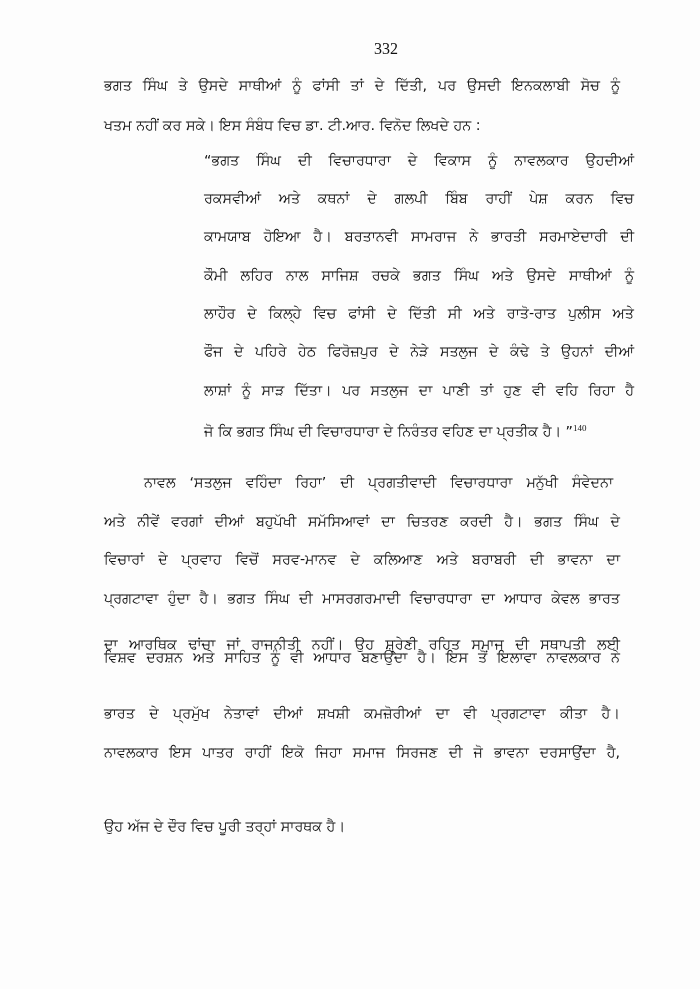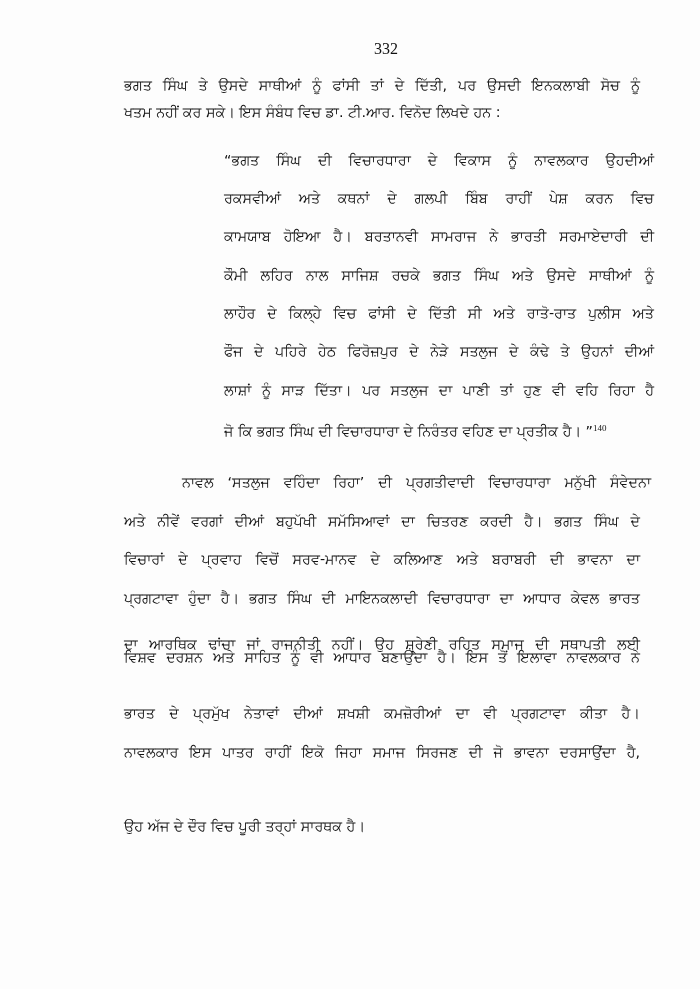--- a/index.html
+++ b/index.html
@@ -1,51 +1,51 @@
 <!DOCTYPE html>
 <html><head>
 <meta charset="utf-8">
 <style>
   html, body { margin: 0; padding: 0; background: #fdfdfd; }
   body { width: 700px; height: 989px; position: relative; overflow: hidden;
          font-family: "DejaVu Sans", sans-serif; color: #111; }
   .page-num { position: absolute; top: 40px; left: 0; width: 700px; text-align: center;
               font-family: "Liberation Serif", serif; font-size: 16px; margin-left: 36px; }
-  .line { position: absolute; font-size: 14.3px; white-space: nowrap; line-height: 20px; margin-left: 20px; }
+  .line { position: absolute; font-size: 14.3px; white-space: nowrap; line-height: 20px; }
   .just { text-align: justify; text-align-last: justify; }
   .body-line { left: 104px; width: 516px; }
   .quote-line { left: 204px; width: 430px; }
-  .indent-line { left: 162px; width: 469px; }
+  .indent-line { left: 144px; width: 469px; }
   .last-line { text-align: left; text-align-last: left; }
   sup { font-size: 9px; vertical-align: 5px; font-family: "Liberation Serif", serif; text-align: right; }
 </style>
 </head>
 <body>
 
 <div class="page-num">332</div>
 
 <div>
   <div class="line body-line just" style="top:75px">ਭਗਤ ਸਿੰਘ ਤੇ ਉਸਦੇ ਸਾਥੀਆਂ ਨੂੰ ਫਾਂਸੀ ਤਾਂ ਦੇ ਦਿੱਤੀ, ਪਰ ਉਸਦੀ ਇਨਕਲਾਬੀ ਸੋਚ ਨੂੰ</div>
-  <div class="line body-line last-line" style="top:102px">ਖਤਮ ਨਹੀਂ ਕਰ ਸਕੇ। ਇਸ ਸੰਬੰਧ ਵਿਚ ਡਾ. ਟੀ.ਆਰ. ਵਿਨੋਦ ਲਿਖਦੇ ਹਨ :</div>
+  <div class="line body-line last-line" style="top:115px">ਖਤਮ ਨਹੀਂ ਕਰ ਸਕੇ। ਇਸ ਸੰਬੰਧ ਵਿਚ ਡਾ. ਟੀ.ਆਰ. ਵਿਨੋਦ ਲਿਖਦੇ ਹਨ :</div>
 </div>
 
 <div>
   <div class="line quote-line just" style="top:150px">“ਭਗਤ ਸਿੰਘ ਦੀ ਵਿਚਾਰਧਾਰਾ ਦੇ ਵਿਕਾਸ ਨੂੰ ਨਾਵਲਕਾਰ ਉਹਦੀਆਂ</div>
   <div class="line quote-line just" style="top:188px">ਰਕਸਵੀਆਂ ਅਤੇ ਕਥਨਾਂ ਦੇ ਗਲਪੀ ਬਿੰਬ ਰਾਹੀਂ ਪੇਸ਼ ਕਰਨ ਵਿਚ</div>
   <div class="line quote-line just" style="top:226px">ਕਾਮਯਾਬ ਹੋਇਆ ਹੈ। ਬਰਤਾਨਵੀ ਸਾਮਰਾਜ ਨੇ ਭਾਰਤੀ ਸਰਮਾਏਦਾਰੀ ਦੀ</div>
   <div class="line quote-line just" style="top:265px">ਕੌਮੀ ਲਹਿਰ ਨਾਲ ਸਾਜਿਸ਼ ਰਚਕੇ ਭਗਤ ਸਿੰਘ ਅਤੇ ਉਸਦੇ ਸਾਥੀਆਂ ਨੂੰ</div>
   <div class="line quote-line just" style="top:303px">ਲਾਹੌਰ ਦੇ ਕਿਲ੍ਹੇ ਵਿਚ ਫਾਂਸੀ ਦੇ ਦਿੱਤੀ ਸੀ ਅਤੇ ਰਾਤੋ-ਰਾਤ ਪੁਲੀਸ ਅਤੇ</div>
   <div class="line quote-line just" style="top:341px">ਫੌਜ ਦੇ ਪਹਿਰੇ ਹੇਠ ਫਿਰੋਜ਼ਪੁਰ ਦੇ ਨੇੜੇ ਸਤਲੁਜ ਦੇ ਕੰਢੇ ਤੇ ਉਹਨਾਂ ਦੀਆਂ</div>
   <div class="line quote-line just" style="top:380px">ਲਾਸ਼ਾਂ ਨੂੰ ਸਾੜ ਦਿੱਤਾ। ਪਰ ਸਤਲੁਜ ਦਾ ਪਾਣੀ ਤਾਂ ਹੁਣ ਵੀ ਵਹਿ ਰਿਹਾ ਹੈ</div>
   <div class="line quote-line last-line" style="top:418px"><span>ਜੋ ਕਿ ਭਗਤ ਸਿੰਘ ਦੀ ਵਿਚਾਰਧਾਰਾ ਦੇ ਨਿਰੰਤਰ ਵਹਿਣ ਦਾ ਪ੍ਰਤੀਕ ਹੈ। ”</span><sup>140</sup></div>
 </div>
 
 <div>
   <div class="line indent-line just" style="top:472px">ਨਾਵਲ ‘ਸਤਲੁਜ ਵਹਿੰਦਾ ਰਿਹਾ’ ਦੀ ਪ੍ਰਗਤੀਵਾਦੀ ਵਿਚਾਰਧਾਰਾ ਮਨੁੱਖੀ ਸੰਵੇਦਨਾ</div>
   <div class="line body-line just" style="top:511px">ਅਤੇ ਨੀਵੇਂ ਵਰਗਾਂ ਦੀਆਂ ਬਹੁਪੱਖੀ ਸਮੱਸਿਆਵਾਂ ਦਾ ਚਿਤਰਣ ਕਰਦੀ ਹੈ। ਭਗਤ ਸਿੰਘ ਦੇ</div>
   <div class="line body-line just" style="top:549px">ਵਿਚਾਰਾਂ ਦੇ ਪ੍ਰਵਾਹ ਵਿਚੋਂ ਸਰਵ-ਮਾਨਵ ਦੇ ਕਲਿਆਣ ਅਤੇ ਬਰਾਬਰੀ ਦੀ ਭਾਵਨਾ ਦਾ</div>
-  <div class="line body-line just" style="top:588px">ਪ੍ਰਗਟਾਵਾ ਹੁੰਦਾ ਹੈ। ਭਗਤ ਸਿੰਘ ਦੀ ਮਾਇਨਕਲਾਦੀ ਵਿਚਾਰਧਾਰਾ ਦਾ ਆਧਾਰ ਕੇਵਲ ਭਾਰਤ</div>
+  <div class="line body-line just" style="top:588px">ਪ੍ਰਗਟਾਵਾ ਹੁੰਦਾ ਹੈ। ਭਗਤ ਸਿੰਘ ਦੀ ਮਾਸਰਗਰਮਾਦੀ ਵਿਚਾਰਧਾਰਾ ਦਾ ਆਧਾਰ ਕੇਵਲ ਭਾਰਤ</div>
   <div class="line body-line just" style="top:634px">ਦਾ ਆਰਥਿਕ ਢਾਂਚਾ ਜਾਂ ਰਾਜਨੀਤੀ ਨਹੀਂ। ਉਹ ਸ਼੍ਰੇਣੀ ਰਹਿਤ ਸਮਾਜ ਦੀ ਸਥਾਪਤੀ ਲਈ</div>
   <div class="line body-line just" style="top:647px">ਵਿਸ਼ਵ ਦਰਸ਼ਨ ਅਤੇ ਸਾਹਿਤ ਨੂੰ ਵੀ ਆਧਾਰ ਬਣਾਉਂਦਾ ਹੈ। ਇਸ ਤੋਂ ਇਲਾਵਾ ਨਾਵਲਕਾਰ ਨੇ</div>
   <div class="line body-line just" style="top:703px">ਭਾਰਤ ਦੇ ਪ੍ਰਮੁੱਖ ਨੇਤਾਵਾਂ ਦੀਆਂ ਸ਼ਖਸ਼ੀ ਕਮਜ਼ੋਰੀਆਂ ਦਾ ਵੀ ਪ੍ਰਗਟਾਵਾ ਕੀਤਾ ਹੈ।</div>
   <div class="line body-line just" style="top:742px">ਨਾਵਲਕਾਰ ਇਸ ਪਾਤਰ ਰਾਹੀਂ ਇਕੋ ਜਿਹਾ ਸਮਾਜ ਸਿਰਜਣ ਦੀ ਜੋ ਭਾਵਨਾ ਦਰਸਾਉਂਦਾ ਹੈ,</div>
   <div class="line body-line last-line" style="top:816px">ਉਹ ਅੱਜ ਦੇ ਦੌਰ ਵਿਚ ਪੂਰੀ ਤਰ੍ਹਾਂ ਸਾਰਥਕ ਹੈ।</div>
 </div>
 
 </body></html>

